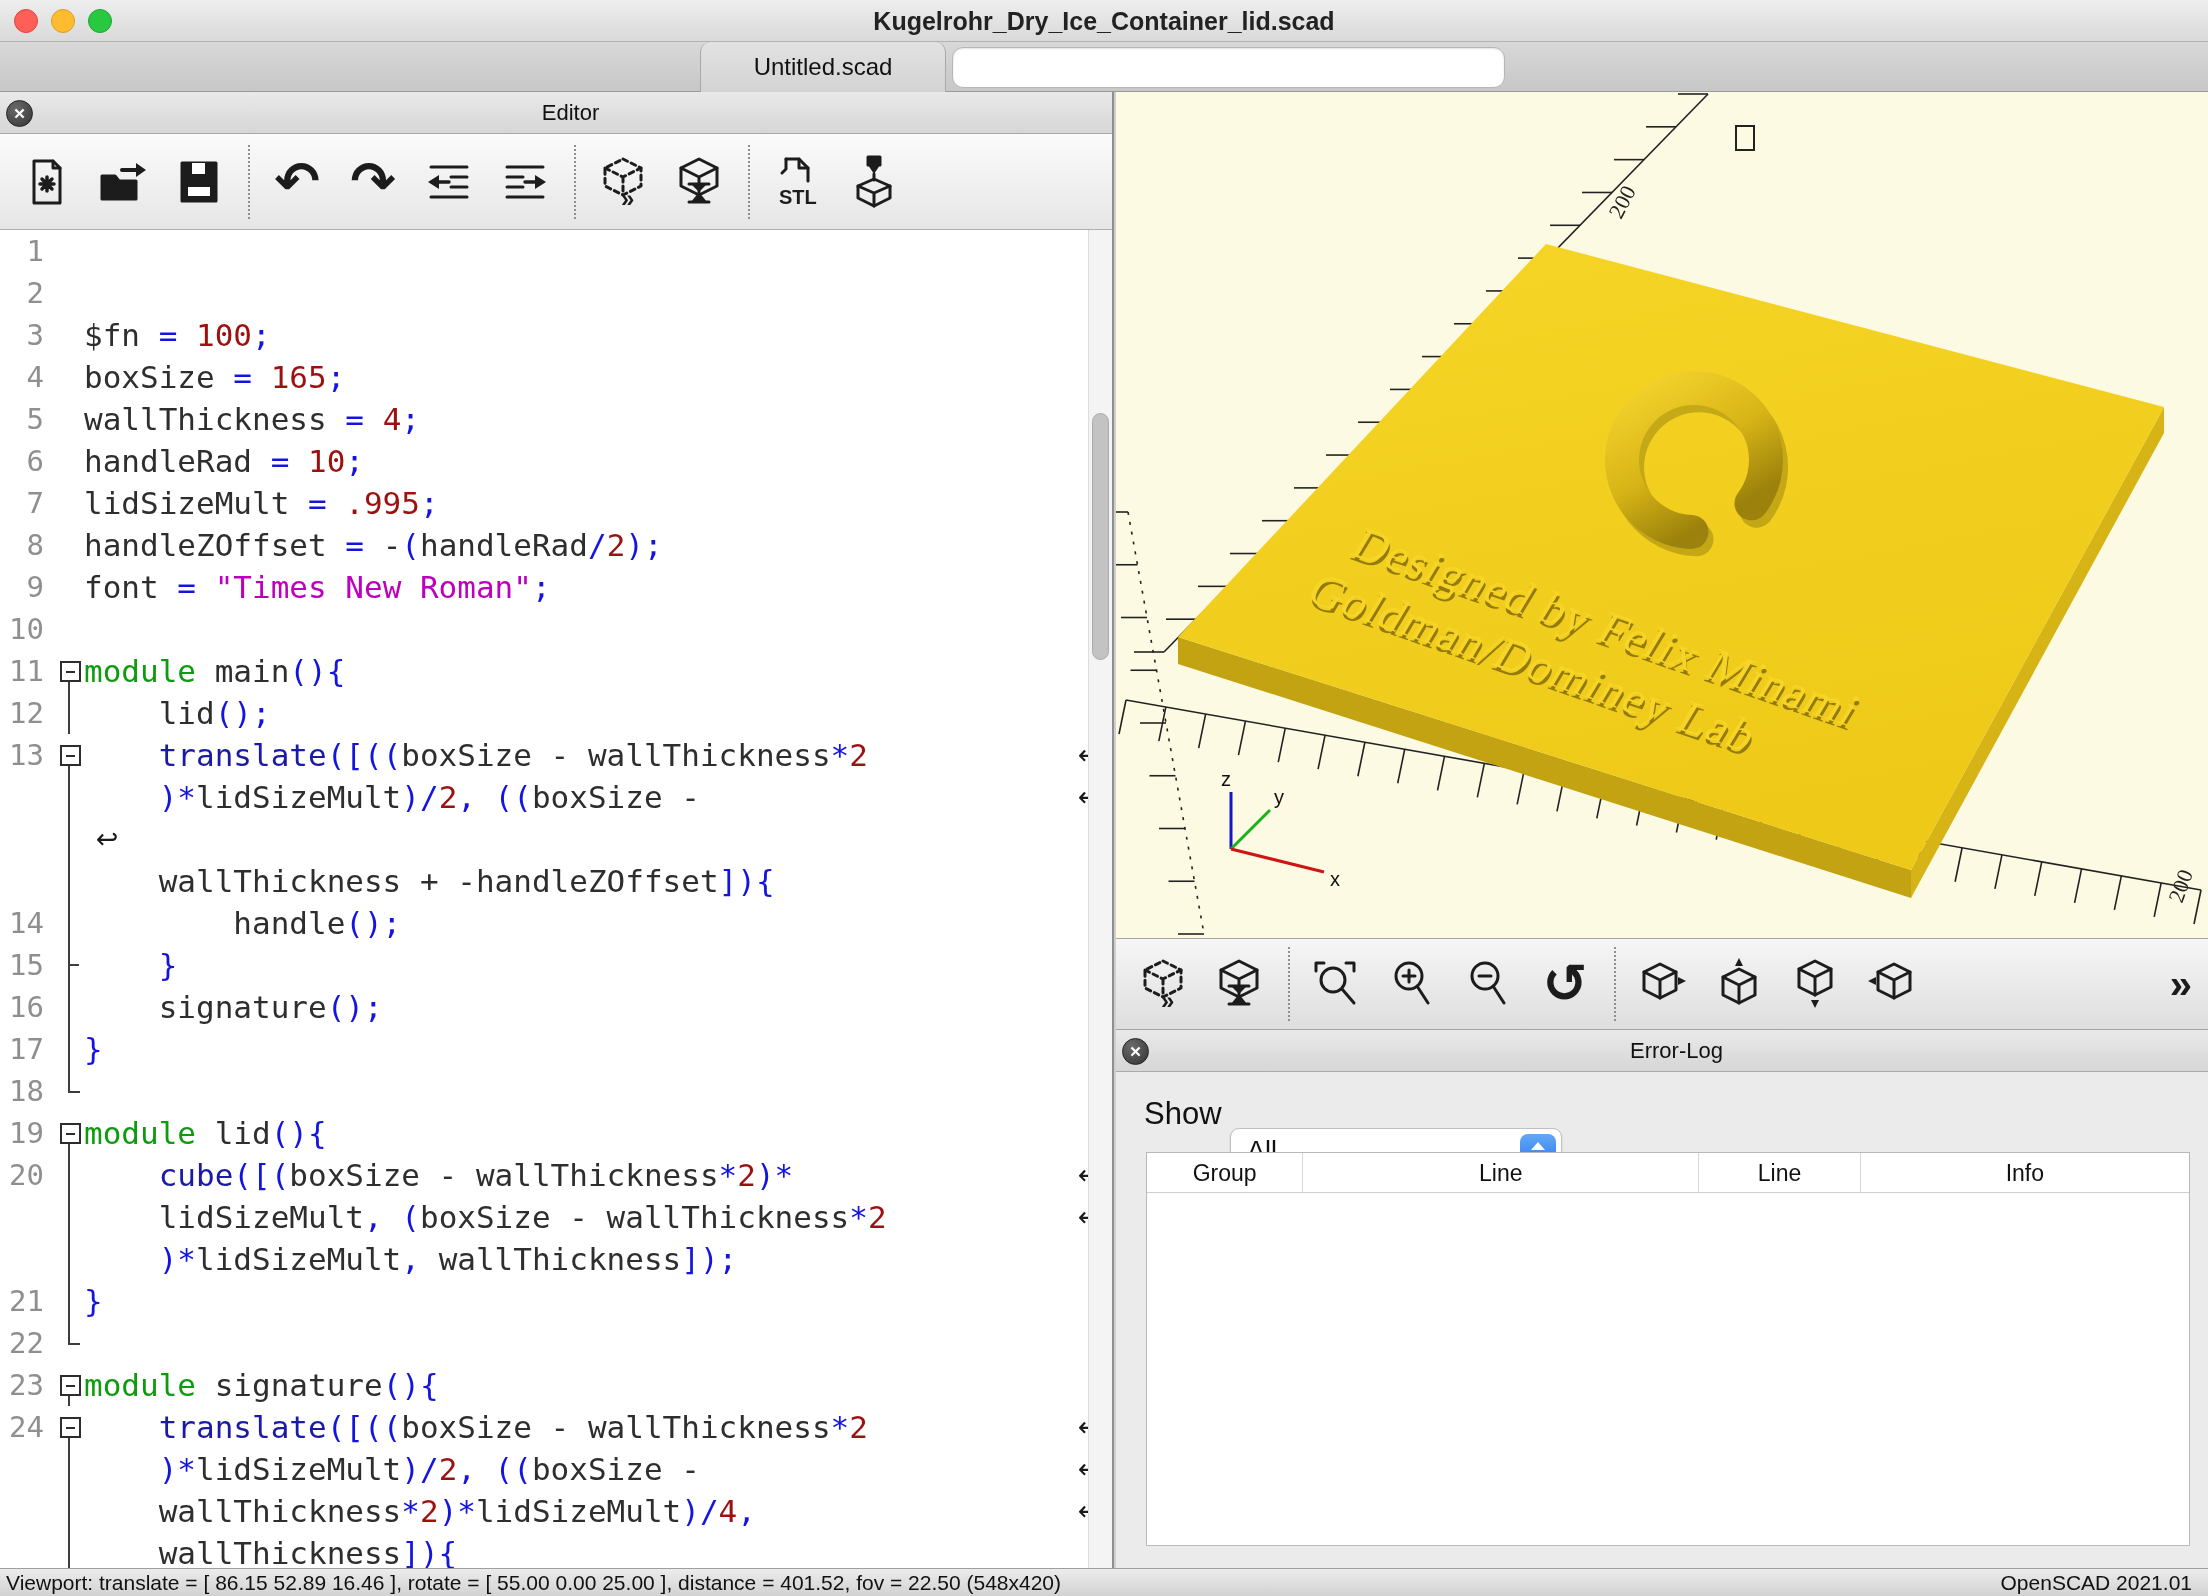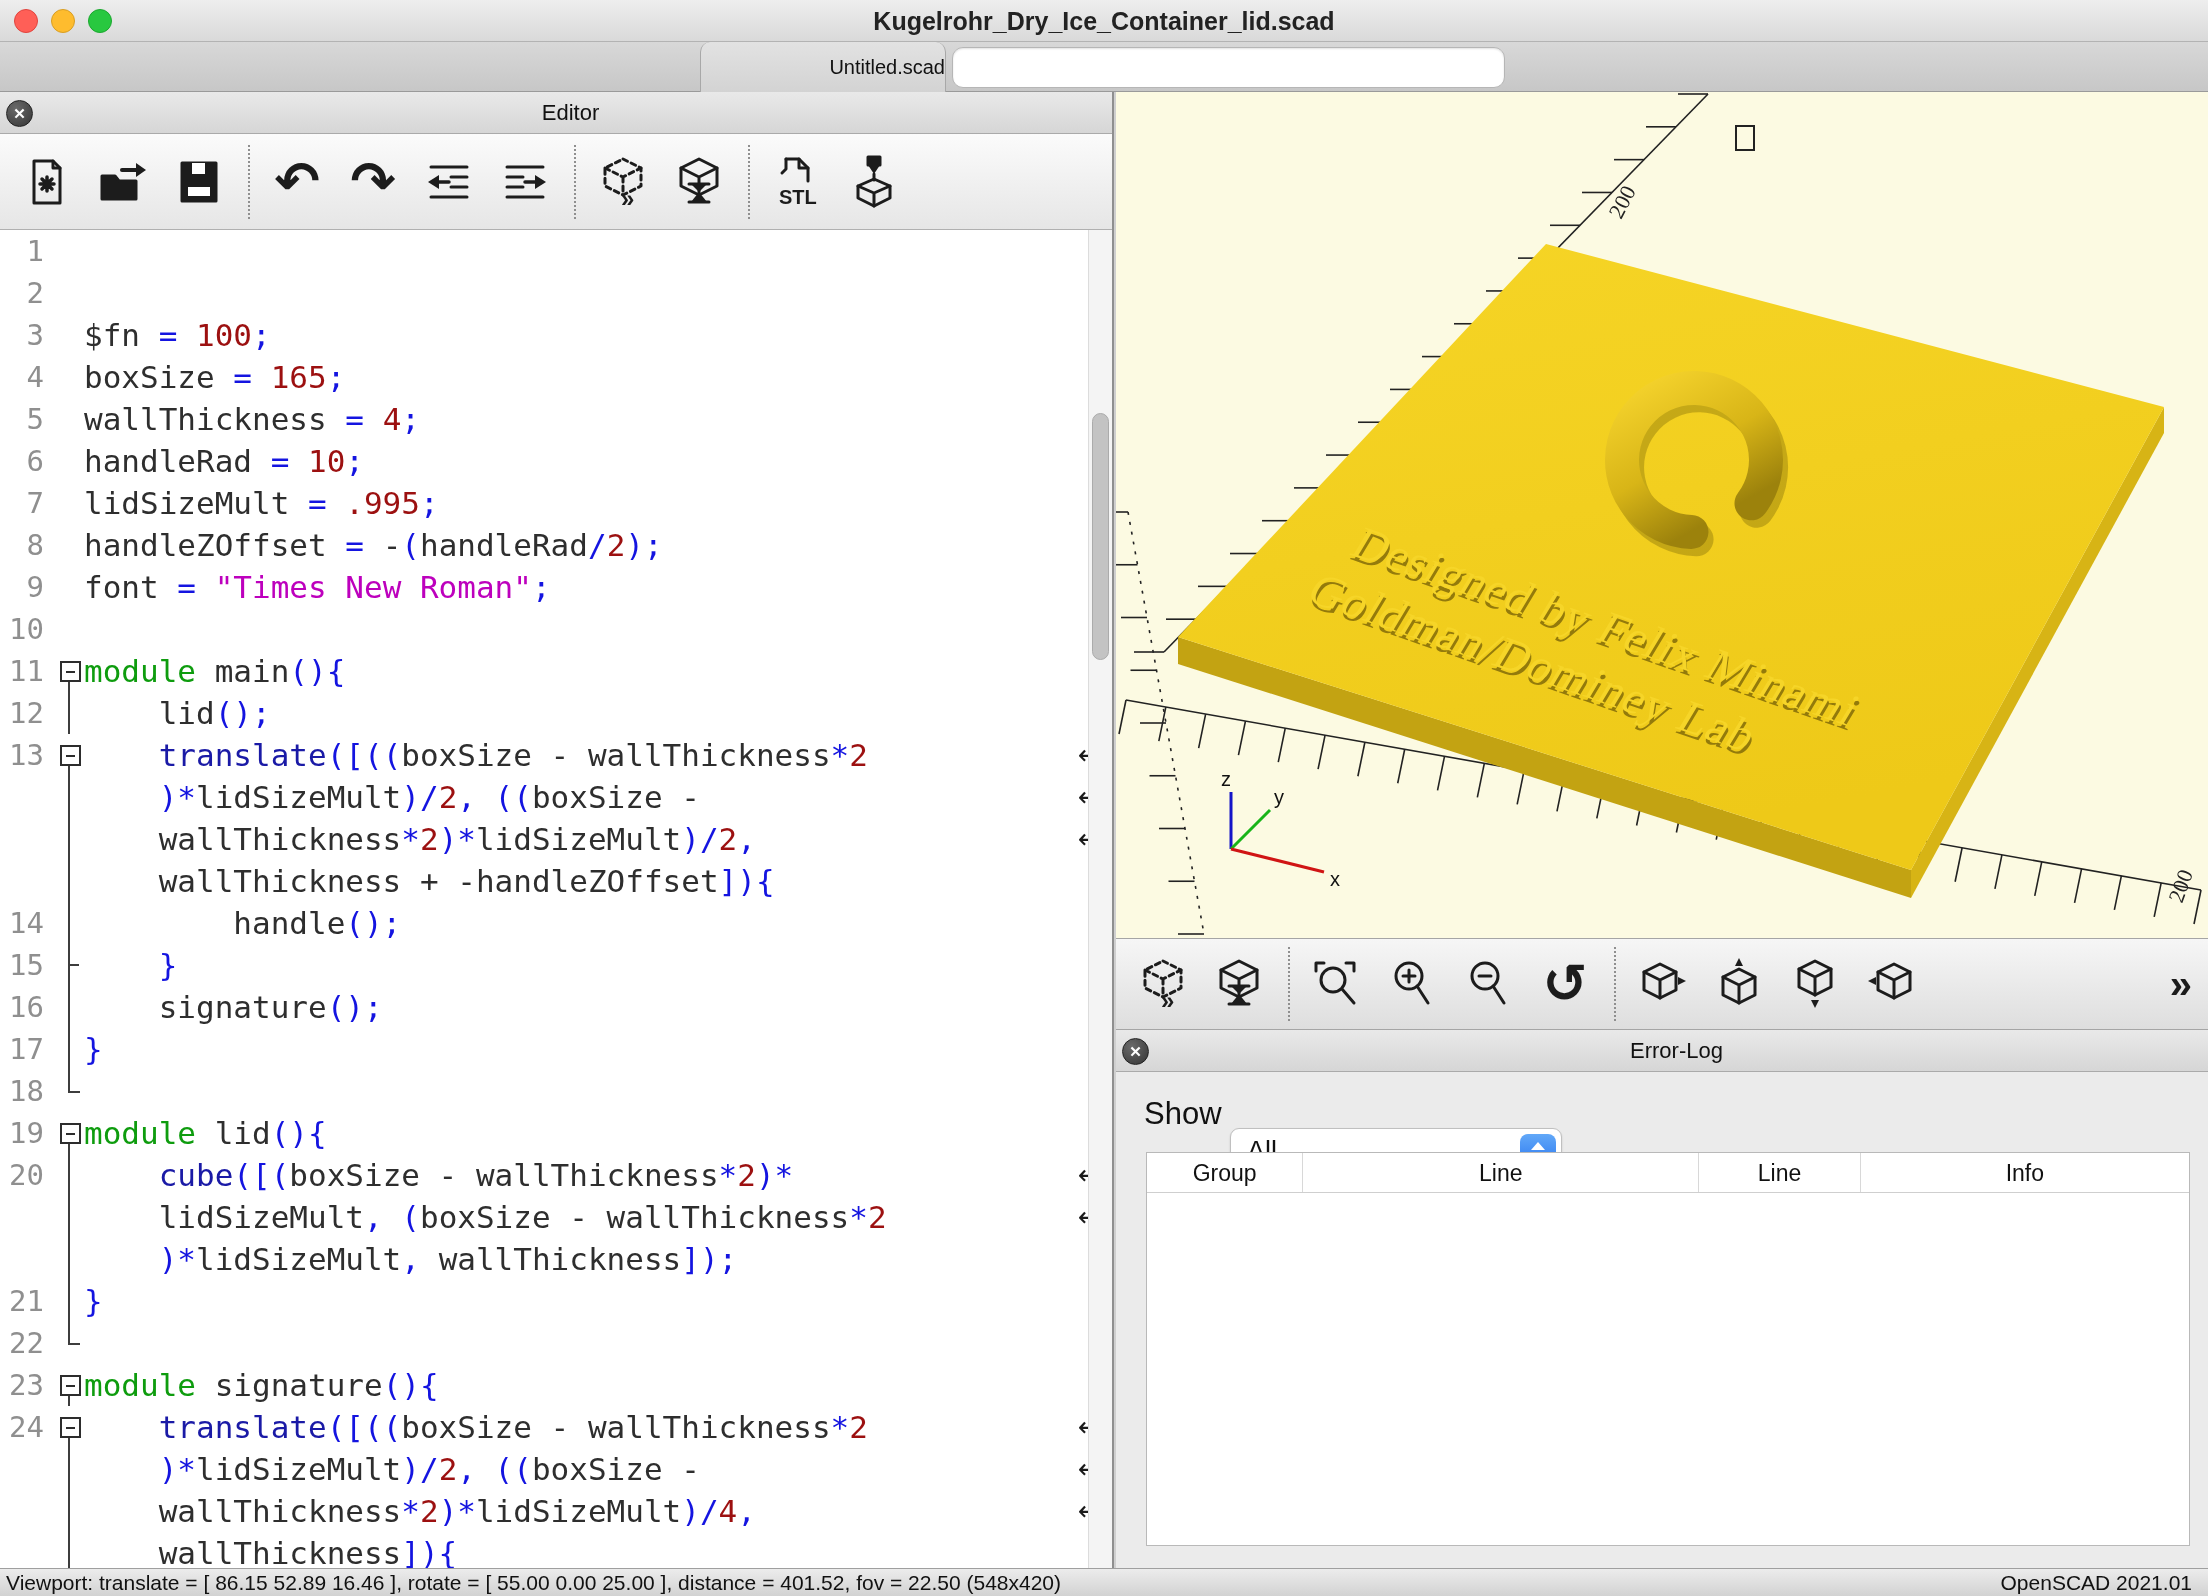--- a/index.html
+++ b/index.html
@@ -17,21 +17,21 @@
   .tl.green { background:#28c840; border:1px solid #1ca82f; }
   .win-title { position:absolute; left:0; right:0; top:0; height:42px; text-align:center;
     line-height:42px; font-size:25px; font-weight:bold; color:#222; }
 
   
   .tabbar { position:absolute; left:0; top:42px; width:2208px; height:50px;
     background:linear-gradient(#d8d8d8,#c7c7c7); border-bottom:1px solid #9a9a9a; }
   .tab { position:absolute; left:700px; top:0; width:246px; height:50px;
     background:linear-gradient(#e2e2e2,#d3d3d3); border-left:1px solid #a8a8a8;
     border-right:1px solid #a8a8a8; border-radius:10px 10px 0 0;
-    text-align:right; line-height:50px; font-size:20px; color:#111; }
+    text-align:center; line-height:50px; font-size:24px; color:#111; }
   .tab-input { position:absolute; left:952px; top:5px; width:553px; height:41px;
     background:#ffffff; border:1px solid #b6b6b6; border-radius:11px; font-size:24px;
     padding:0 12px; outline:none; box-shadow:inset 0 1px 2px rgba(0,0,0,.12); }
 
   
   .panel-header { position:absolute; height:42px; background:linear-gradient(#e9e9e9,#d6d6d6);
     border-bottom:1px solid #aaaaaa; }
   .panel-title { position:absolute; left:0; right:0; text-align:center; line-height:42px;
     font-size:22px; color:#111;margin-left:29px; }
   .panel-close { position:absolute; left:6px; top:8px; width:27px; height:27px; border-radius:50%;
@@ -317,21 +317,20 @@
           </div>
           <div class="code-row">
             <span class="lnum"></span>
             <span class="fold f-v"></span>
             <span class="ctext"><span class="tok-pl">    </span><span class="tok-op">)*</span><span class="tok-pl">lidSizeMult</span><span class="tok-op">)/</span><span class="tok-num">2</span><span class="tok-op">, ((</span><span class="tok-pl">boxSize -</span></span>
             <span class="warrow">↩</span>
           </div>
           <div class="code-row">
             <span class="lnum"></span>
             <span class="fold f-v"></span>
-            <span class="ctext"><span class="tok-pl">    wallThickness</span><span class="tok-op">*</span><span class="tok-num">2</span><span class="tok-op">)*</span><span class="tok-pl">lidSizeMult</span><span class="tok-op">)/</span><span class="tok-num">2</span><span class="tok-op">,</span></span>
             <span class="warrow">↩</span>
           </div>
           <div class="code-row">
             <span class="lnum"></span>
             <span class="fold f-v"></span>
             <span class="ctext"><span class="tok-pl">    wallThickness + -handleZOffset</span><span class="tok-op">]){</span></span>
           </div>
           <div class="code-row">
             <span class="lnum">14</span>
             <span class="fold f-v"></span>

